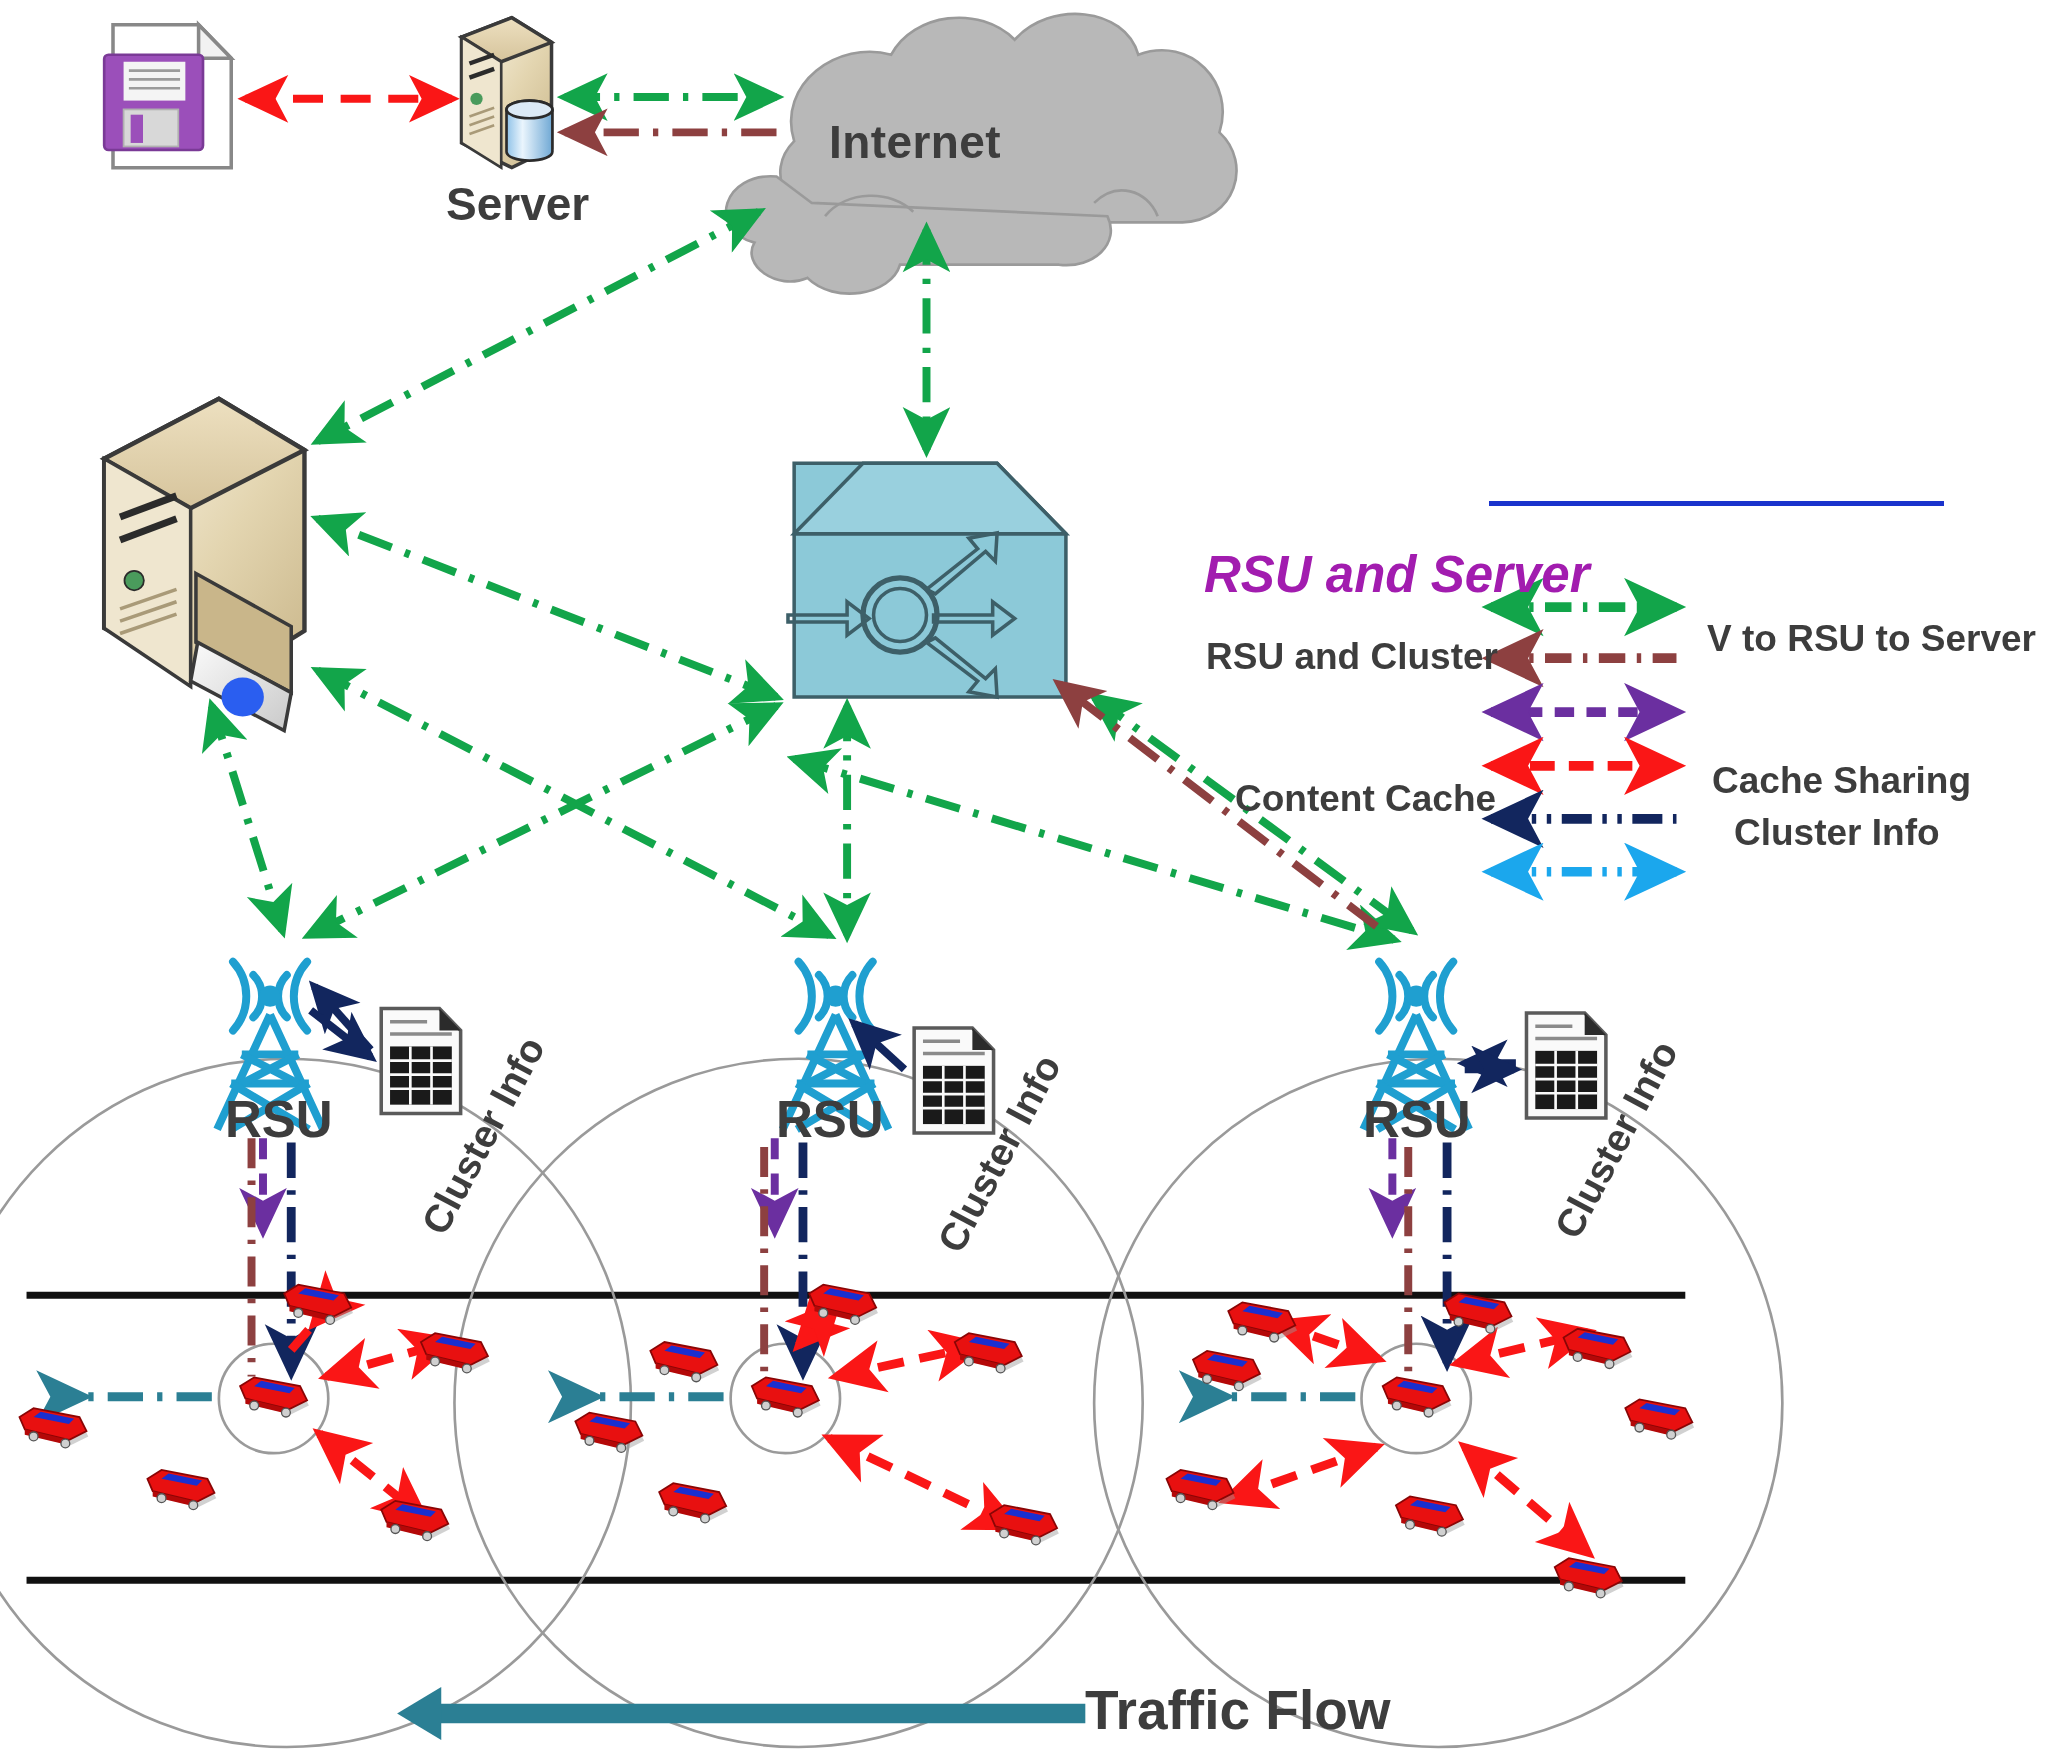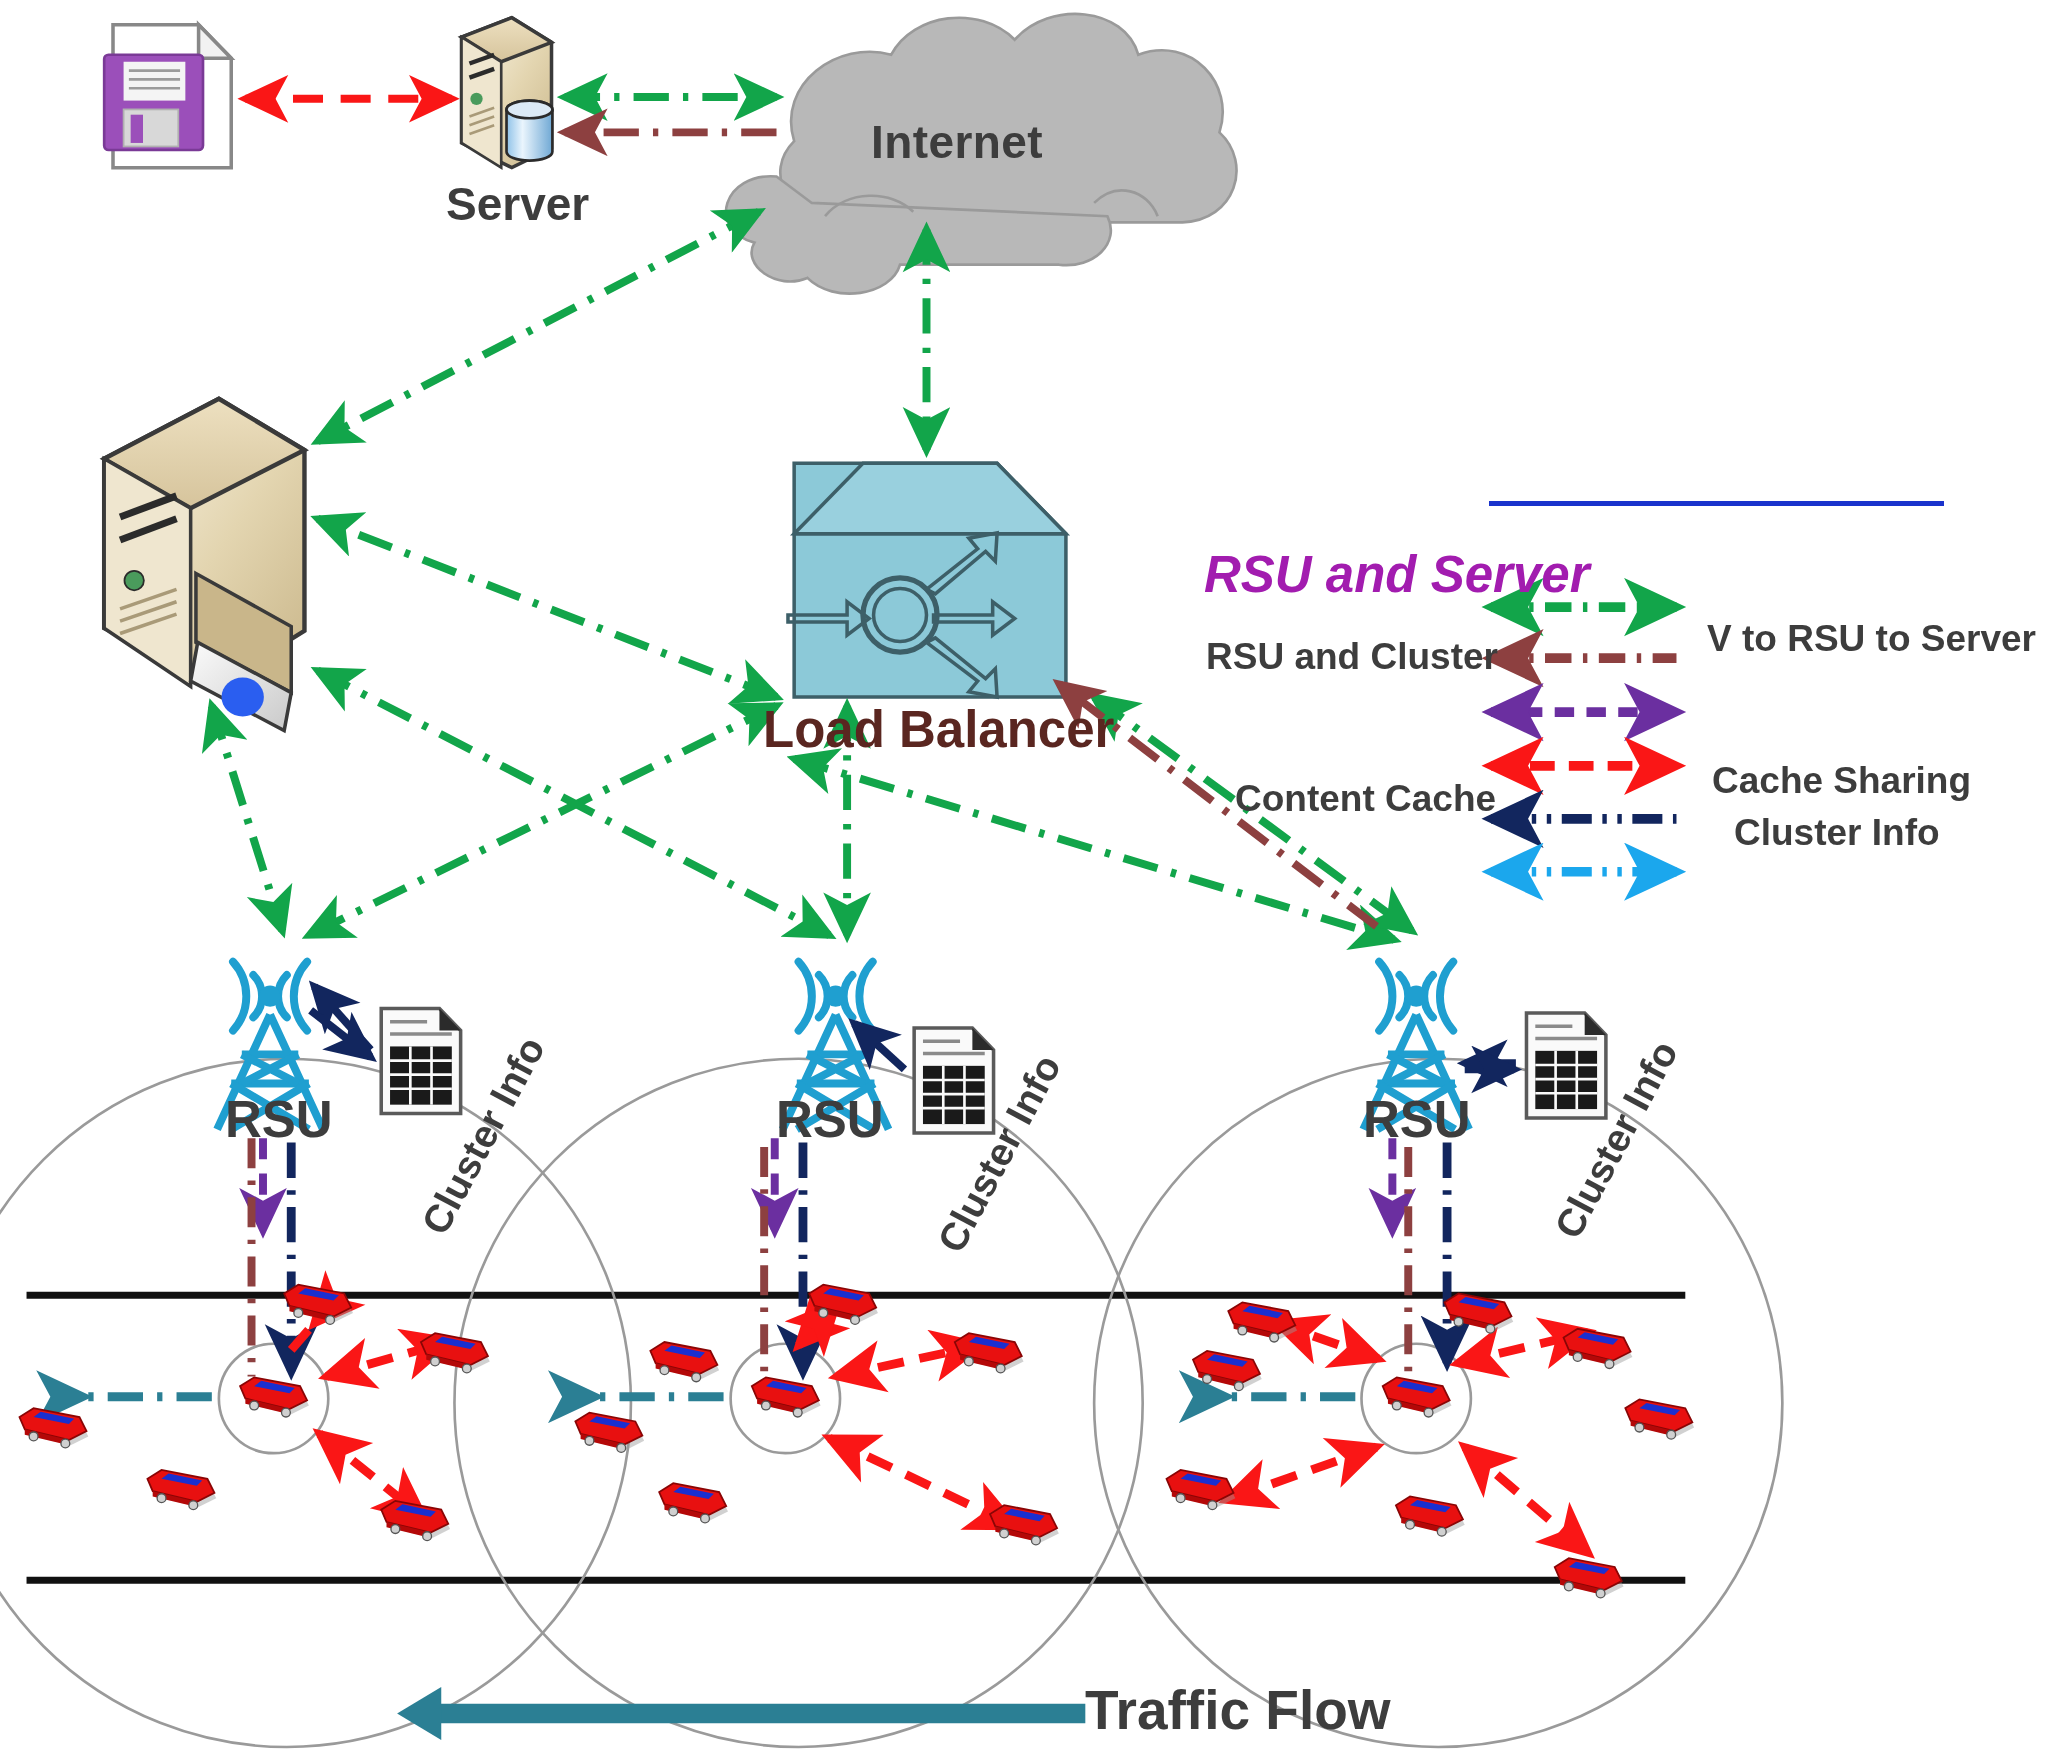--- a/index.html
+++ b/index.html
@@ -1,20 +1,20 @@
 <!DOCTYPE html>
 <html style="font-size:14px"><head>
 <meta charset="utf-8">
 <style>
   html,body{margin:0;padding:0;background:#fff;}
   body{font-family:"Liberation Sans",sans-serif;}
   #stage{position:relative;width:2063px;height:1762px;background:#fff;overflow:hidden;}
   #svgroot{position:absolute;left:0;top:0;width:2063px;height:1762px;}
   .lbl{position:absolute;font-weight:bold;color:#3d3d3d;white-space:nowrap;line-height:1;}
-  .lbl-internet{font-size:46px;letter-spacing:0.4px;margin-left:42px;}
+  .lbl-internet{font-size:46px;letter-spacing:0.4px;}
   .lbl-server{font-size:46px;}
   .lbl-loadbal{font-size:51px;color:#5a2620;}
   .lbl-rsu{font-size:51px;}
   .lbl-traffic{font-size:55px;}
   .lbl-clusterinfo{font-size:39px;transform-origin:0 0;transform:rotate(-62deg);}
   .lbl-comm{font-size:53px;color:#0a0a0a;font-weight:bold;letter-spacing:-0.9px;}
   .lbl-legend{font-size:37px;color:#3d3d3d;font-weight:bold;white-space:nowrap;}
   .lbl-legend.navy{color:#a21caf;font-size:51px;font-style:italic;}
   .comm-underline{position:absolute;height:5.3px;background:#1a33cc;}
 </style>
@@ -515,21 +515,20 @@
     <line x1="1690" y1="868" x2="1900" y2="868" stroke="#fa1616" stroke-width="11" stroke-dasharray="28 16" marker-end="url(#ah-red)" marker-start="url(#ah-red-s)"></line>
     <line x1="1690" y1="928" x2="1900" y2="928" stroke="#12265e" stroke-width="11" stroke-dasharray="34 12 5 12 5 12" marker-start="url(#ah-navy-s)"></line>
     <line x1="1690" y1="988" x2="1900" y2="988" stroke="#1ba7ed" stroke-width="11" stroke-dasharray="34 12 5 12 5 12" marker-end="url(#ah-lblue)" marker-start="url(#ah-lblue-s)"></line>
   </g>
 </svg>
 
 <div class="lbl lbl-internet" style="left:829px;top:119px;">Internet</div>
 
 <div class="lbl lbl-server" style="left:446px;top:181px;">Server</div>
 
-<div class="lbl lbl-loadbal" style="left:763px;top:704px;">Load Balancer</div>
 
 <div class="lbl lbl-rsu" style="left:225px;top:1094px;">RSU</div>
 <div class="lbl lbl-rsu" style="left:776px;top:1094px;">RSU</div>
 <div class="lbl lbl-rsu" style="left:1363px;top:1094px;">RSU</div>
 
 <div class="lbl lbl-clusterinfo" style="left:415px;top:1222px;">Cluster Info</div>
 <div class="lbl lbl-clusterinfo" style="left:931px;top:1240px;">Cluster Info</div>
 <div class="lbl lbl-clusterinfo" style="left:1548px;top:1226px;">Cluster Info</div>
 
 <div class="lbl lbl-traffic" style="left:1085px;top:1683px;">Traffic Flow</div>

